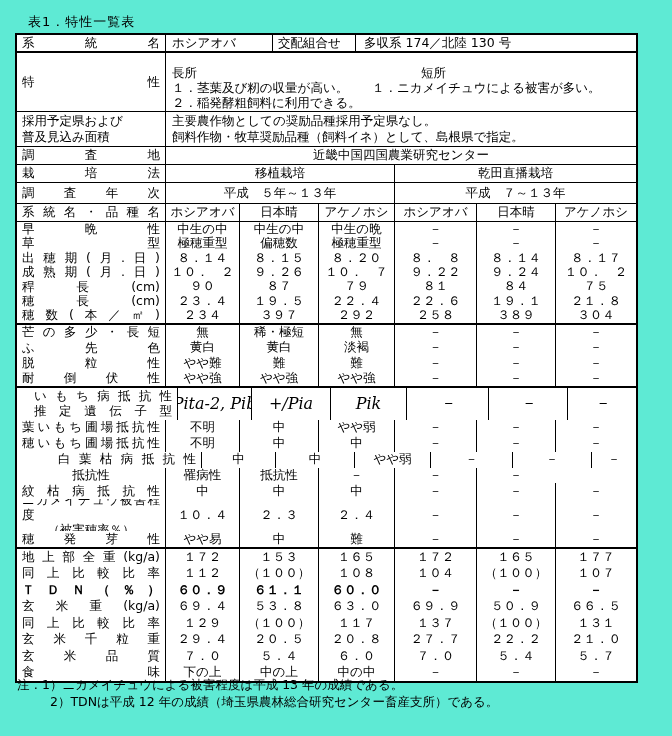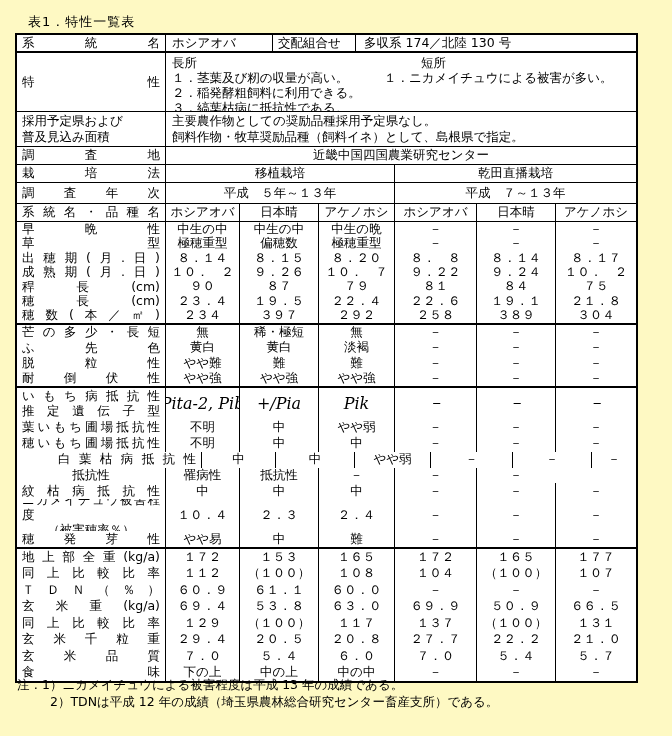--- a/index.html
+++ b/index.html
@@ -1,38 +1,38 @@
 <!DOCTYPE html>
 <html><head>
 <meta charset="utf-8">
 <style>
   html,body{margin:0;padding:0;background:#fff;}
-  .page{position:relative;width:672px;height:736px;background:#fef9c3;color:#000;
+  .page{position:relative;width:672px;height:736px;background:#5eead4;color:#000;
         font-family:"DejaVu Sans",sans-serif;font-size:12.5px;}
   .title{position:absolute;left:28px;top:13px;font-size:13px;letter-spacing:1px;}
   .tbl{position:absolute;left:15px;top:33px;width:623px;height:650px;border:2px solid #000;
        box-sizing:border-box;display:flex;flex-direction:column;overflow:hidden;background:#fff;}
   .hrow{display:grid;box-sizing:border-box;border-bottom:1px solid #000;flex:none;}
   .hrow.thickb{border-bottom-width:2px;}
   .cell{border-left:1px solid #000;box-sizing:border-box;display:flex;flex-direction:column;
         justify-content:center;overflow:hidden;min-width:0;}
   .cell:first-child{border-left:none;}
   .val{align-items:center;text-align:center;white-space:nowrap;}
   .label{padding:0 5px;}
   .lline{text-align:justify;text-align-last:justify;line-height:1.18;width:100%;}
   .lline.center{text-align:right;text-align-last:center;}
   .lleft{text-align:left;text-align-last:auto;line-height:16px;}
   .gene .val, .val.gene{font-family:"DejaVu Serif",serif;font-style:italic;font-size:16px;}
   .tgroup{display:flex;flex-direction:column;box-sizing:border-box;flex:none;}
   .tgroup.thick{border-top:2px solid #000;}
   .trow{display:grid;grid-template-columns:148px 74px 79px 76px 82px 79px 1fr;min-height:0;}
-  .feat{padding-top:2px;justify-content:space-between;}
+  .feat{padding-top:12px;justify-content:space-between;}
   .fline{position:relative;height:15px;line-height:15px;padding-left:6px;white-space:nowrap;}
   .fabs1{position:absolute;left:255px;top:0;}
-  .fabs2{position:absolute;left:218px;top:0;}
+  .fabs2{position:absolute;left:206px;top:0;}
   .twoline{justify-content:center;line-height:16px;padding-left:6px;white-space:nowrap;}
   .notes{position:absolute;left:17px;top:676px;font-size:12.5px;line-height:17px;}
   .note2{margin-left:33px;}
 </style>
 </head>
 <body>
 
 <div class="page">
 
   <div class="title">表1．特性一覧表</div>
@@ -238,21 +238,21 @@
             </div>
             <div class="cell val">やや強</div>
             <div class="cell val">やや強</div>
             <div class="cell val">やや強</div>
             <div class="cell val">－</div>
             <div class="cell val">－</div>
             <div class="cell val">－</div>
           </div>
         </div>
         <div class="tgroup thick" style="height: 161px;">
-          <div class="trow" style="flex: 2 1 0%;">
+          <div class="trow" style="flex: 2 1 0%; margin-left: 12px;">
             <div class="cell label">
               <div class="lline">いもち病抵抗性</div>
               <div class="lline">推定遺伝子型</div>
             </div>
             <div class="cell val gene">Pita-2, Pib</div>
             <div class="cell val gene">+/Pia</div>
             <div class="cell val gene">Pik</div>
             <div class="cell val gene">－</div>
             <div class="cell val gene">－</div>
             <div class="cell val gene">－</div>
@@ -349,21 +349,21 @@
             <div class="cell label">
               <div class="lline">同上比較比率</div>
             </div>
             <div class="cell val">１１２</div>
             <div class="cell val">（１００）</div>
             <div class="cell val">１０８</div>
             <div class="cell val">１０４</div>
             <div class="cell val">（１００）</div>
             <div class="cell val">１０７</div>
           </div>
-          <div class="trow" style="flex: 1 1 0%;">
+          <div class="trow" style="flex: 1 1 0%; font-weight: bold;">
             <div class="cell label">
               <div class="lline">ＴＤＮ（％）</div>
             </div>
             <div class="cell val">６０．９</div>
             <div class="cell val">６１．１</div>
             <div class="cell val">６０．０</div>
             <div class="cell val">－</div>
             <div class="cell val">－</div>
             <div class="cell val">－</div>
           </div>

